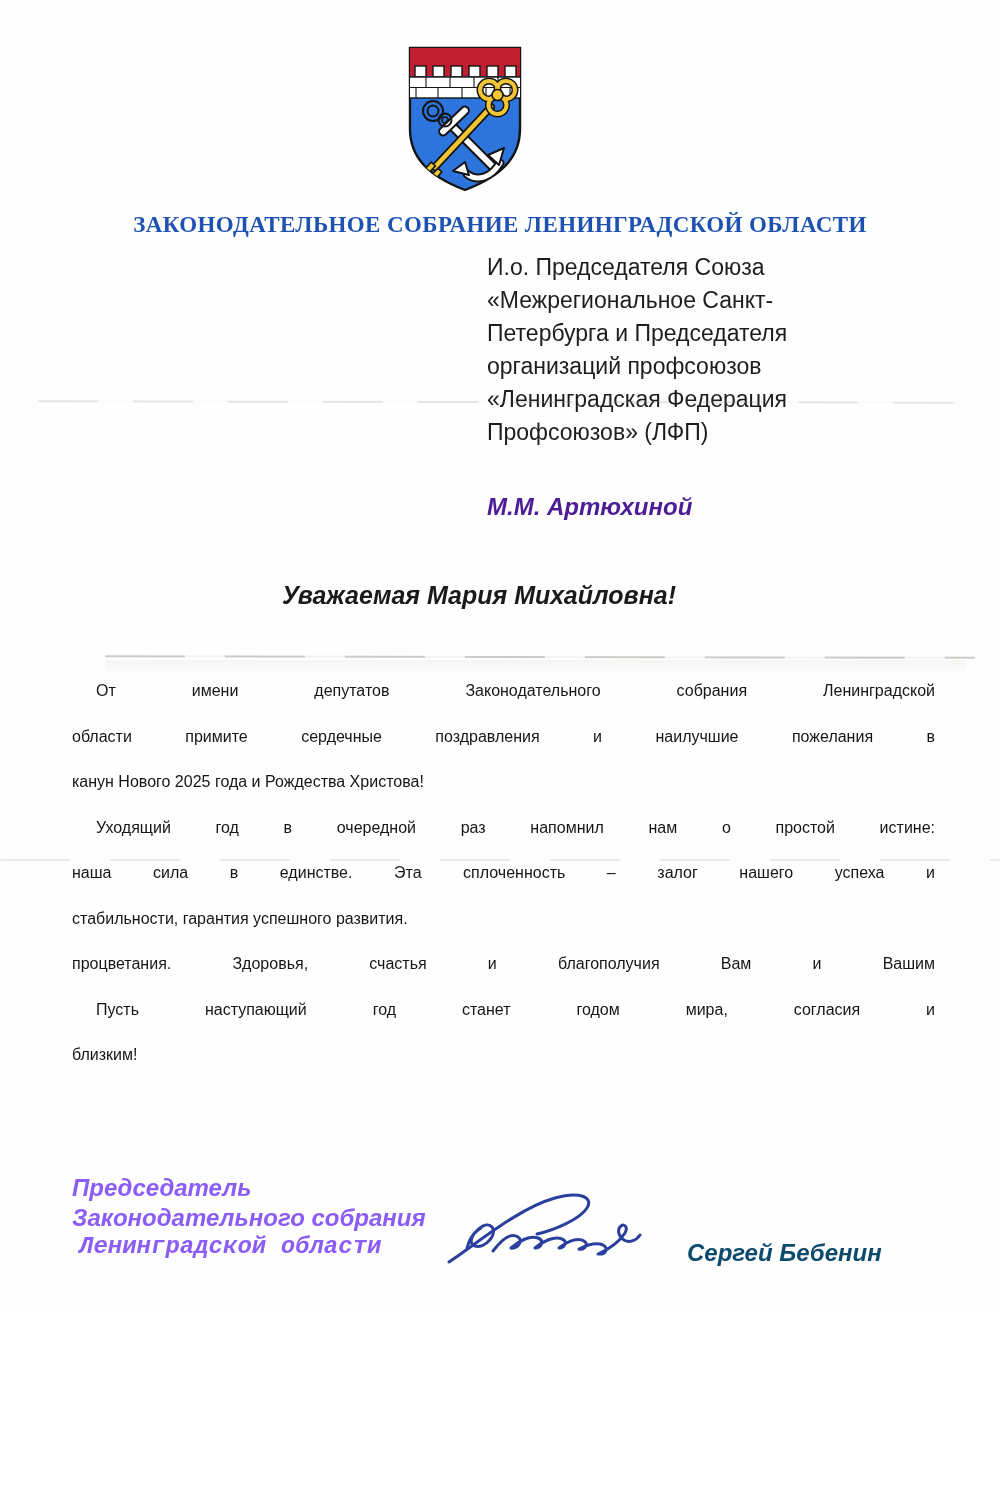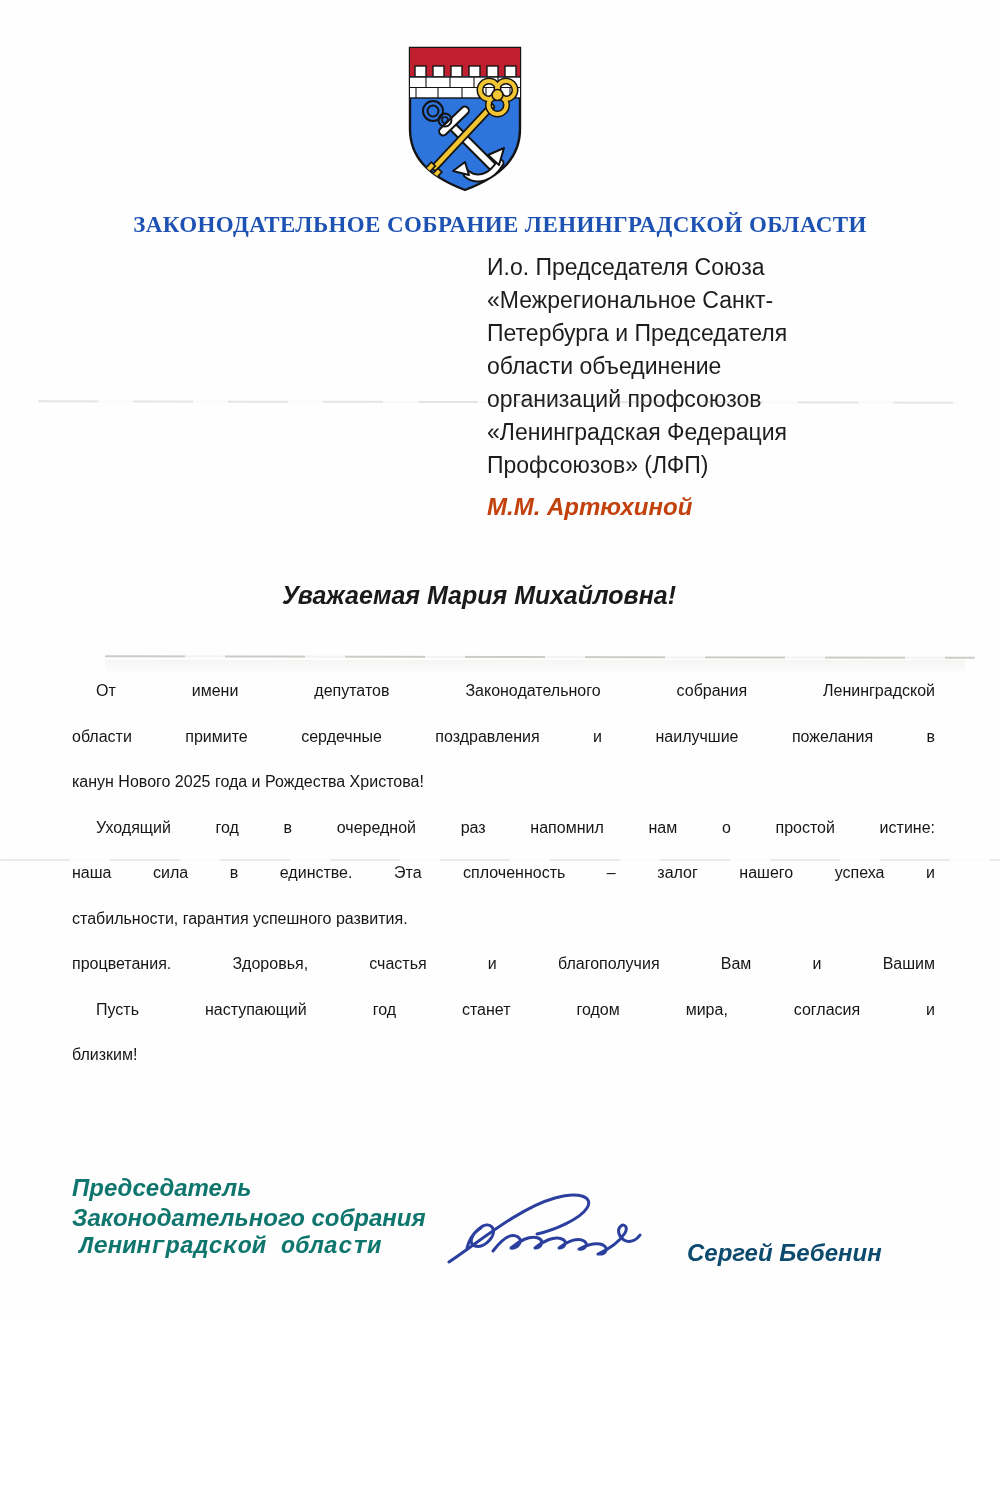--- a/index.html
+++ b/index.html
@@ -23,39 +23,39 @@
     letter-spacing:.4px;
     color:#1e52b2;
   }
   
   .addressee{
     position:absolute;left:487px;top:251px;
     font-size:23px;line-height:33px;color:#1d1d1d;
   }
   .addressee-name{
     position:absolute;left:487px;top:493px;
-    font-style:italic;font-weight:bold;font-size:24px;color:#c2410c;
+    font-style:italic;font-weight:bold;font-size:24px;color:#4c1d95;
   }
   
   .salutation{
     position:absolute;left:282px;top:581px;
     font-style:italic;font-weight:bold;font-size:25px;color:#1a1a1a;
   }
   
   .body-text{
     position:absolute;left:72px;top:668px;width:863px;
     font-size:16px;line-height:45.5px;color:#161616;
   }
   .body-text div{white-space:normal;}
   .jline{text-align:justify;text-align-last:justify;}
   .indent{text-indent:24px;}
   
   .sign-title{
     position:absolute;left:72px;top:1173px;
-    font-style:italic;font-weight:bold;font-size:24px;line-height:29.5px;color:#0f766e;
+    font-style:italic;font-weight:bold;font-size:24px;line-height:29.5px;color:#8b5cf6;
   }
   .sign-title .line-3{padding-left:7px;font-family:Liberation Mono, monospace;}
   .signer-name{
     position:absolute;left:687px;top:1239px;
     font-style:italic;font-weight:bold;font-size:24px;color:#0c4a6e;
   }
   .signature-svg{position:absolute;left:437px;top:1184px;width:216px;height:98px;}
   
   .crease{position:absolute;height:2px;border-radius:1px;pointer-events:none;}
   .crease-1{
@@ -161,21 +161,20 @@
       </g>
     </g>
   </svg>
 
   <div class="org-header">ЗАКОНОДАТЕЛЬНОЕ СОБРАНИЕ ЛЕНИНГРАДСКОЙ ОБЛАСТИ</div>
 
   <div class="addressee">
     <div>И.о. Председателя Союза</div>
     <div>«Межрегиональное Санкт-</div>
     <div>Петербурга и Председателя</div>
-    <div>области объединение</div>
     <div>организаций профсоюзов</div>
     <div>«Ленинградская Федерация</div>
     <div>Профсоюзов» (ЛФП)</div>
   </div>
   <div class="addressee-name">М.М. Артюхиной</div>
 
   <div class="salutation">Уважаемая Мария Михайловна!</div>
 
   <div class="body-text">
     <div class="jline indent">От имени депутатов Законодательного собрания Ленинградской</div>

